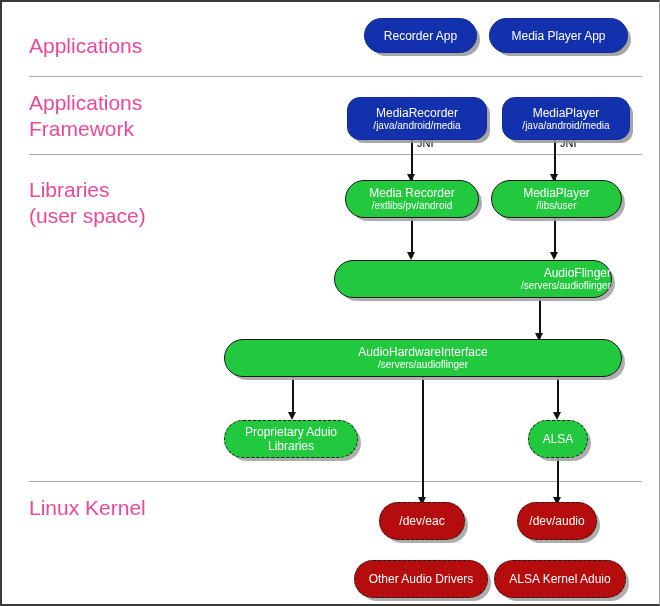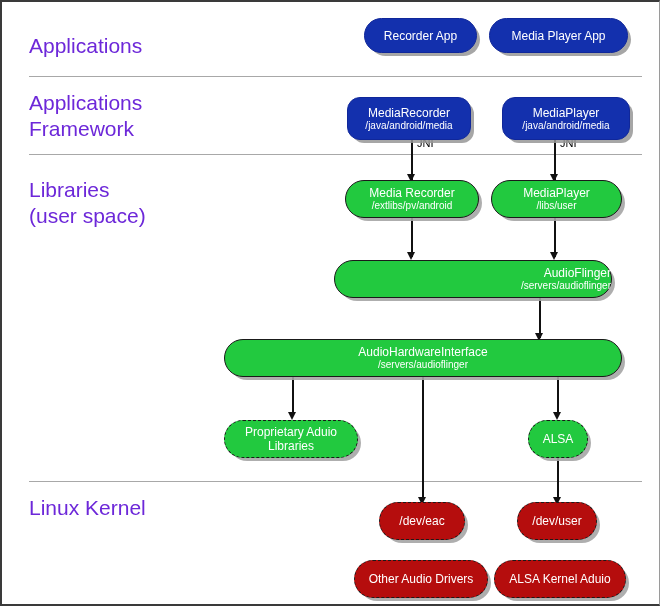--- a/index.html
+++ b/index.html
@@ -27,21 +27,21 @@
   
   .separator {
     position: absolute;
     height: 1px;
     background: #a8a8a8;
   }
 
   
   .layer-label {
     position: absolute;
-    color: #6d28d9;
+    color: #ec4899;
     font-size: 21px;
     line-height: 26px;
     letter-spacing: 0px;
     white-space: pre-line;
     font-family: "Liberation Sans", sans-serif;
   }
 
   
   .node {
     position: absolute;
@@ -162,21 +162,21 @@
   <div class="arrowhead" style="left:551.3px; top:495px;"></div>
 
   <div class="node blue pill" style="left:362px; top:16px; width:113px; height:35px;justify-content:center;">
     <span class="title">Recorder App</span>
   </div>
 
   <div class="node blue pill" style="left:487px; top:16px; width:139px; height:35px;">
     <span class="title">Media Player App</span>
   </div>
 
-  <div class="node blue rounded" style="left:345px; top:95px; width:124px; height:43px;">
+  <div class="node blue rounded" style="left:345px; top:95px; width:140px; height:43px;">
     <span class="title">MediaRecorder</span>
     <span class="sub">/java/android/media</span>
   </div>
 
   <div class="node blue rounded" style="left:500px; top:95px; width:128px; height:43px;">
     <span class="title">MediaPlayer</span>
     <span class="sub">/java/android/media</span>
   </div>
 
   <div class="node green pill" style="left:343px; top:178px; width:134px; height:38px;">
@@ -206,21 +206,21 @@
 
   <div class="node green pill dashed" style="left:526px; top:418px; width:60px; height:38px;">
     <span class="title">ALSA</span>
   </div>
 
   <div class="node red pill" style="left:377px; top:500px; width:86px; height:38px;justify-content:center;">
     <span class="title">/dev/eac</span>
   </div>
 
   <div class="node red pill" style="left:515px; top:500px; width:80px; height:38px;">
-    <span class="title">/dev/user</span>
+    <span class="title">/dev/audio</span>
   </div>
 
   <div class="node red pill" style="left:352px; top:558px; width:134px; height:38px;">
     <span class="title">Other Audio Drivers</span>
   </div>
 
   <div class="node red pill" style="left:492px; top:558px; width:132px; height:38px;">
     <span class="title">ALSA Kernel Aduio</span>
   </div>
 

